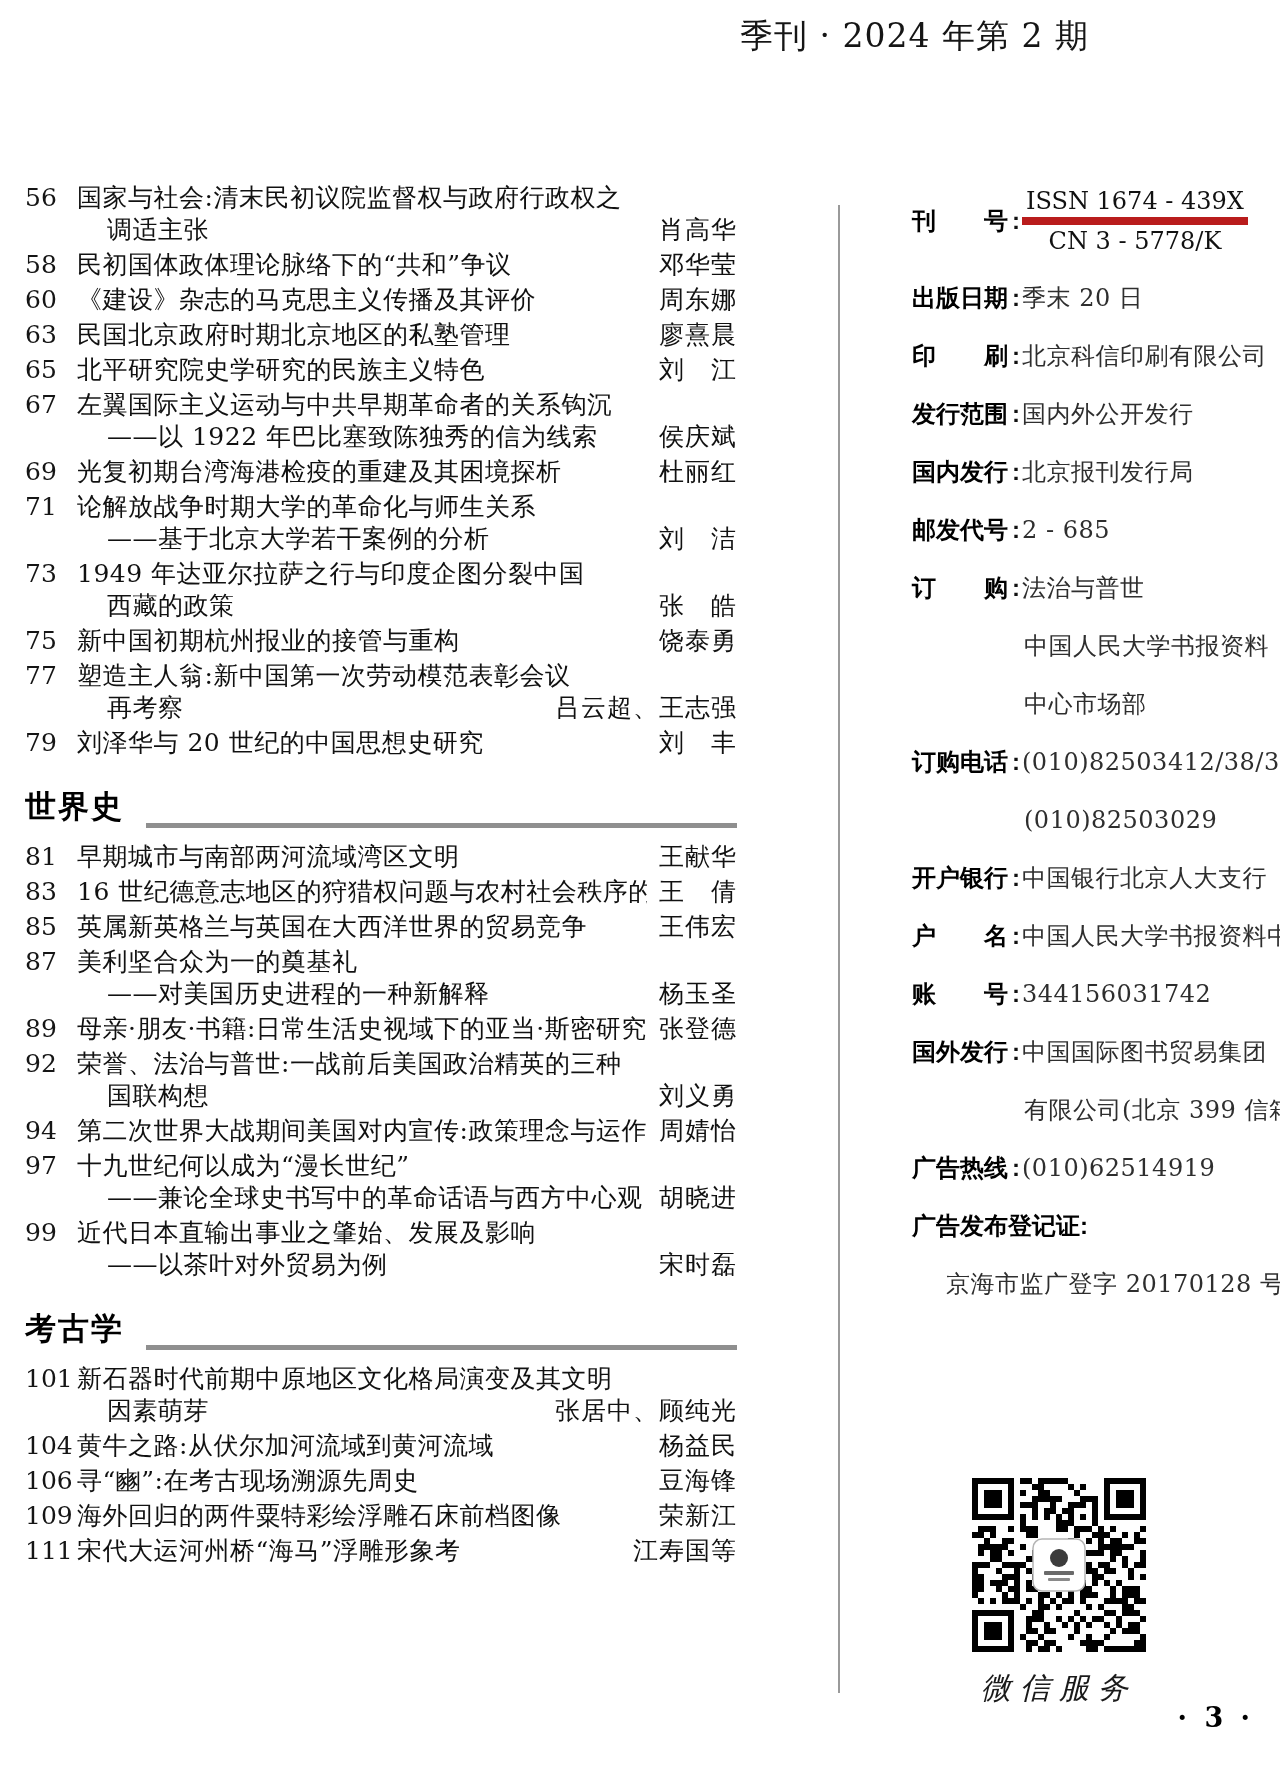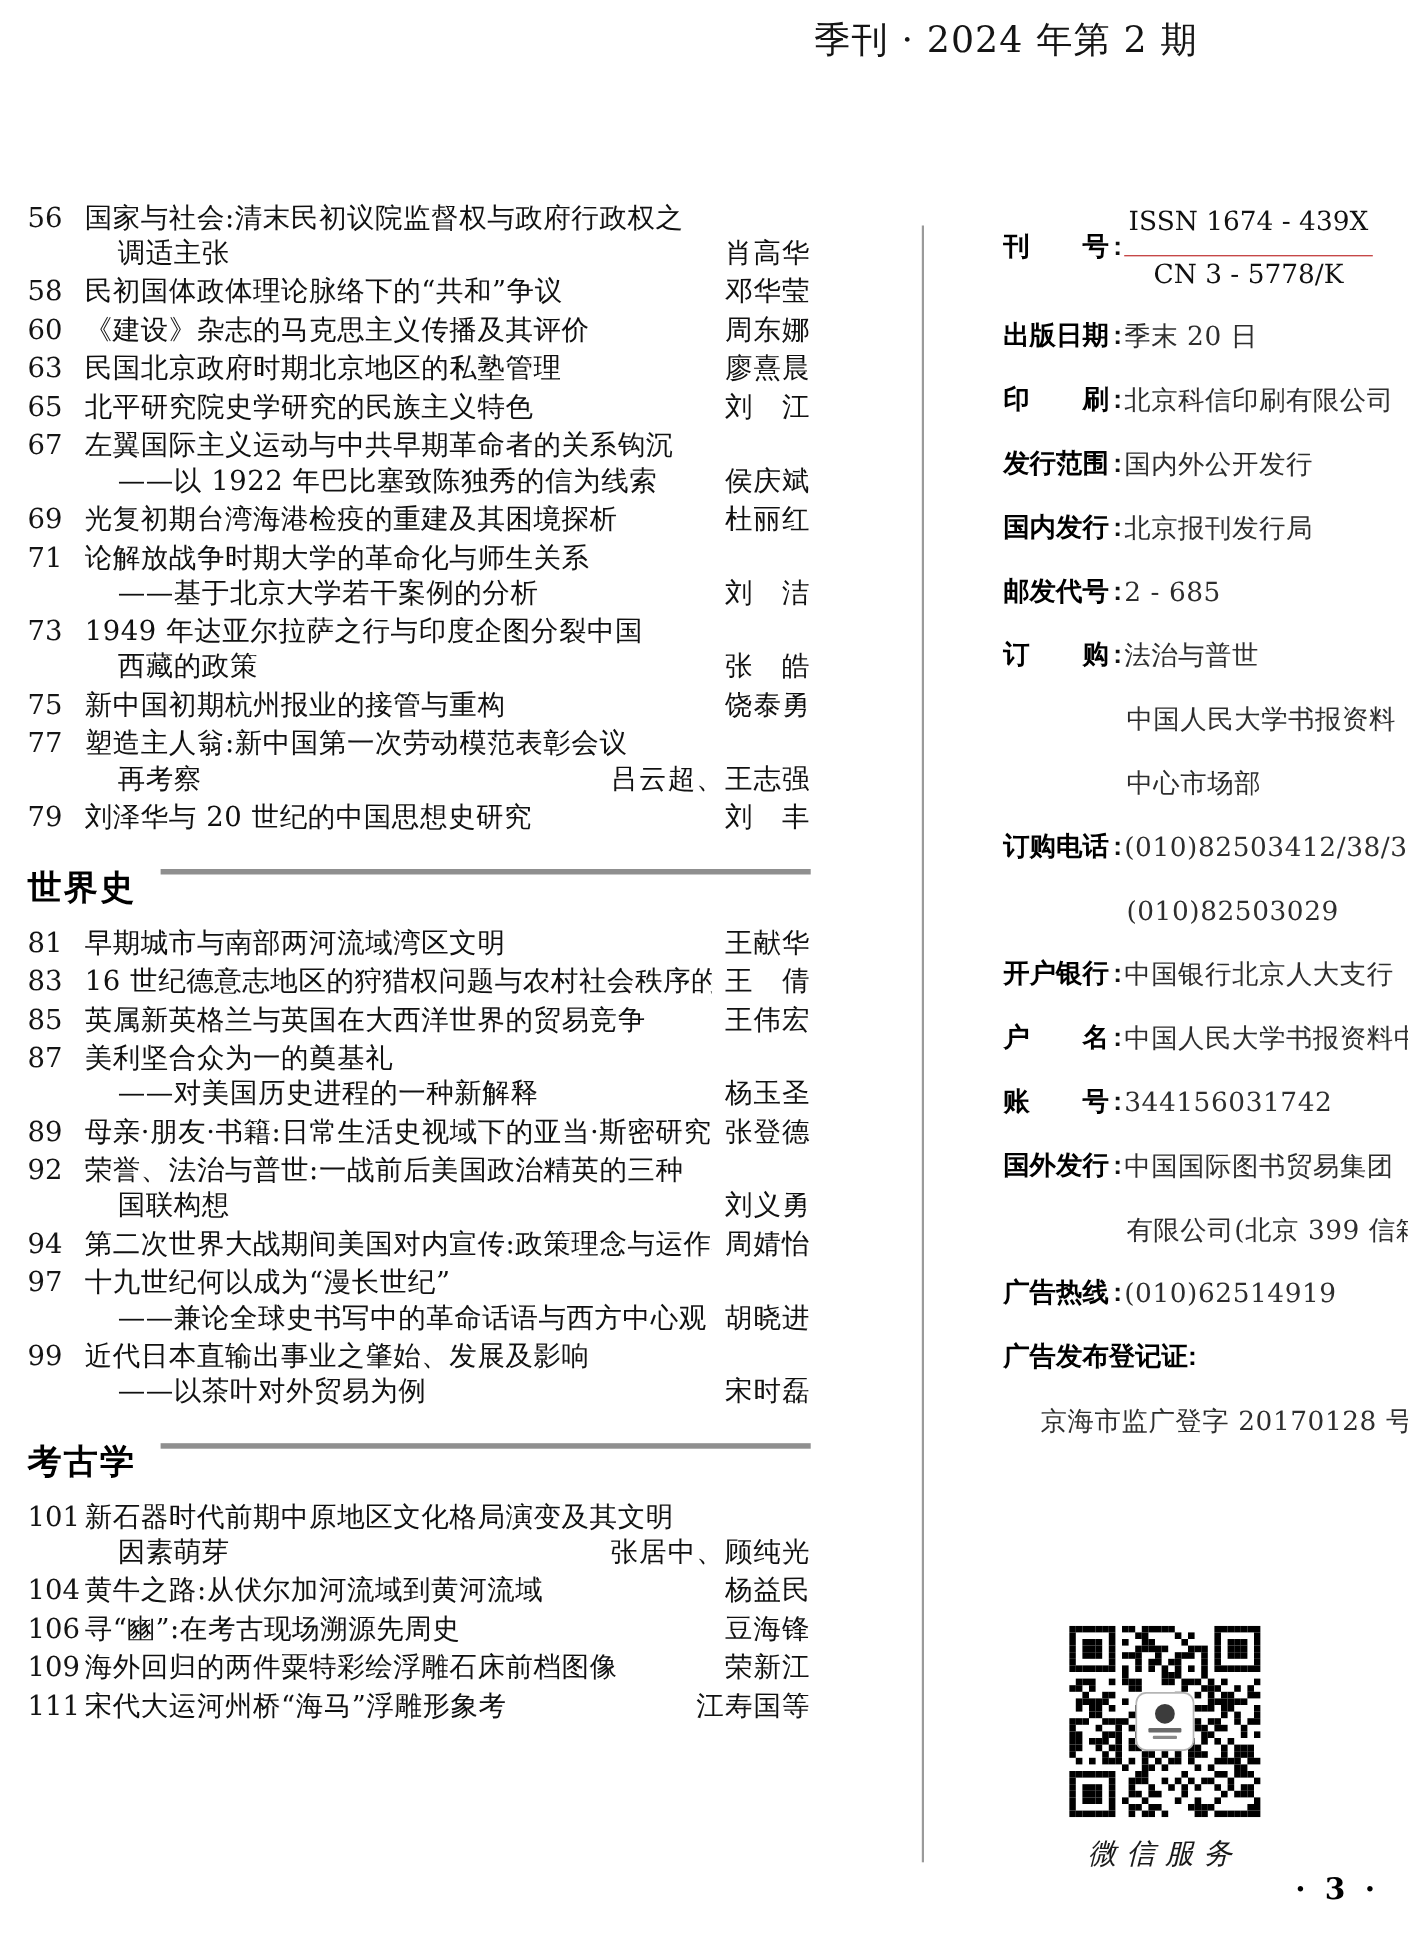--- a/index.html
+++ b/index.html
@@ -48,21 +48,21 @@
   .ttl.cont{padding-left:30px;}
   .auth{
     flex:0 0 auto;
     margin-left:12px;
     white-space:nowrap;
     letter-spacing:1px;
     text-align:left;
   }
   .toc-heading{
     display:flex;
-    align-items:flex-start;
+    align-items:flex-end;
     margin-top:27px;
     margin-bottom:13px;
   }
   .toc-heading-text{
     font-family:"Liberation Sans","DejaVu Sans",sans-serif;
     font-weight:bold;
     font-size:31px;
     letter-spacing:2px;
     color:#000;
   }
@@ -121,33 +121,33 @@
     white-space:nowrap;
   }
   .info-extra.center{margin-left:34px;}
   .frac{
     display:inline-block;
     text-align:center;
     vertical-align:middle;
     line-height:30px;
   }
   .frac .top{
-    border-bottom:1px solid #b91c1c;
-    padding:0 4px 16px 4px;
+    border-bottom:8px solid #b91c1c;
+    padding:0 4px 1px 4px;
   }
   .frac .bot{padding:1px 4px 0 4px;}
   
   .qr-block{
     position:absolute;
     left:838px;top:1478px;width:442px;
     text-align:center;
   }
   .qr-caption{
     margin-top:12px;
-    font-size:26px;
+    font-size:30px;
     font-style:italic;
     letter-spacing:9px;
     color:#1a1a1a;
   }
   
   .page-num{
     position:absolute;
     right:26px;top:1702px;
     font-size:27px;
     font-weight:bold;

